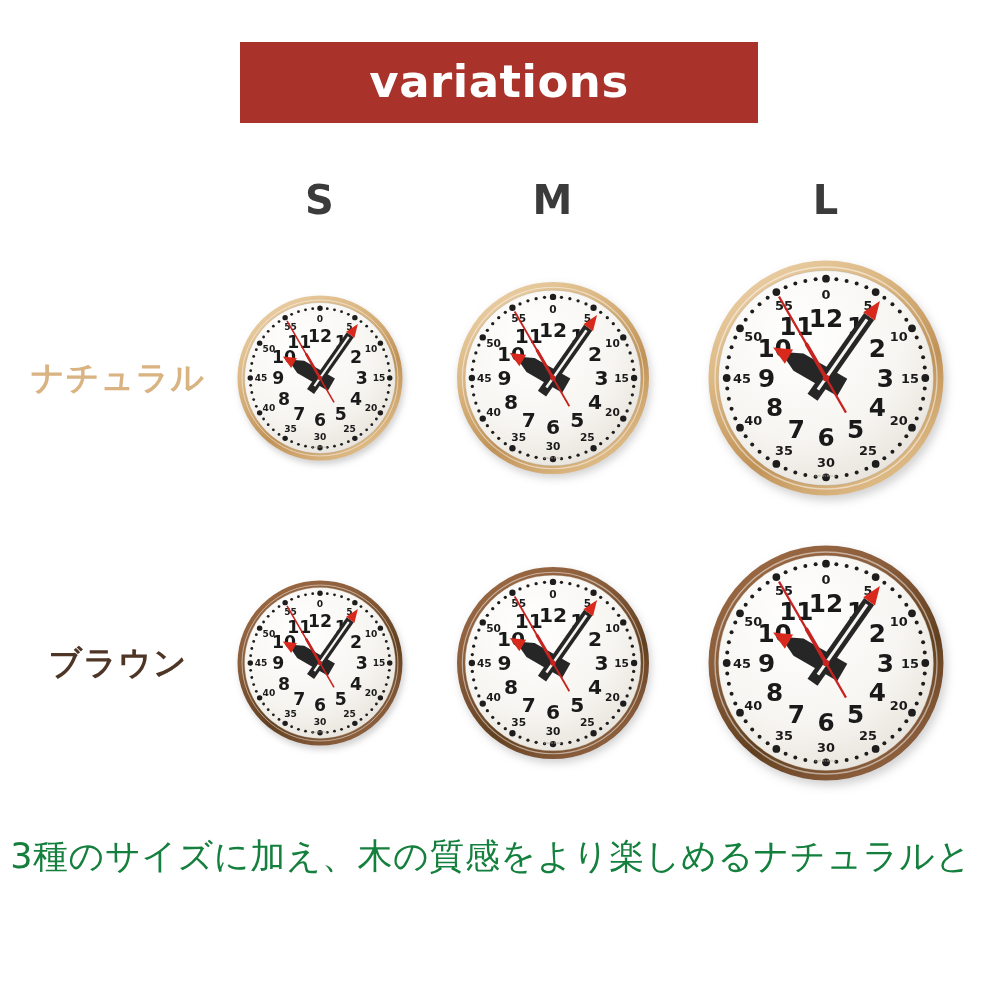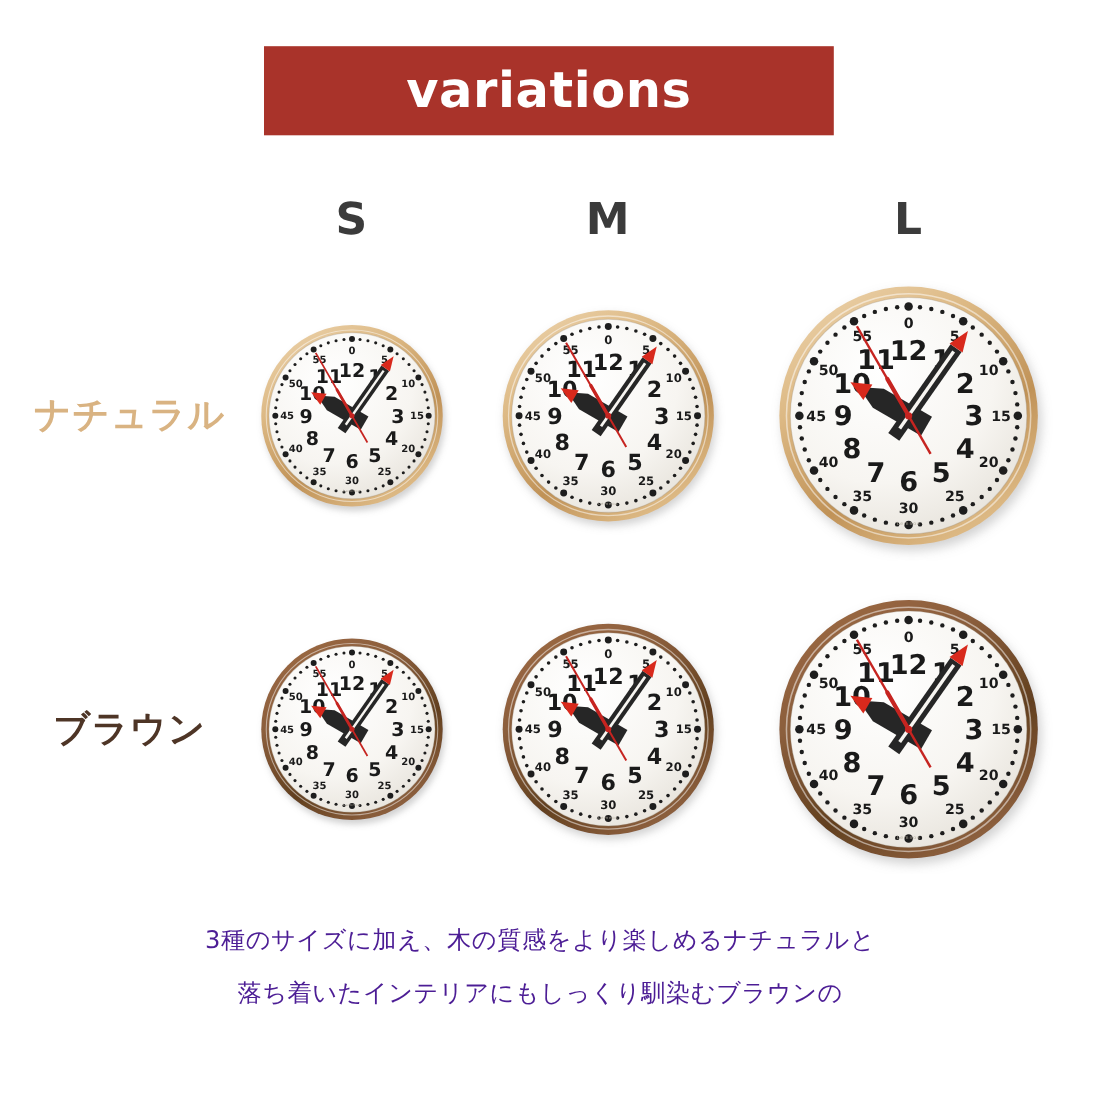--- a/index.html
+++ b/index.html
@@ -62,22 +62,22 @@
     position:absolute;
     transform:translate(-50%,-50%);
   }
   .clock svg{display:block;}
 
   
   .caption{
     position:absolute;
     left:0;top:832px;width:982px;
     text-align:center;
-    color:#4c1d95;
-    font-size:22px;
+    color:#15803d;
+    font-size:35px;
     line-height:48px;
     font-family:"DejaVu Sans","Liberation Sans",sans-serif;
     letter-spacing:0.5px;
   }
   .caption div{white-space:nowrap;}
 </style>
 </head>
 <body>
 
 <div id="page">
@@ -907,16 +907,15 @@
           <g transform="rotate(330 131.5 131.5)">
             <line x1="131.5" y1="131.5" x2="131.5" y2="92.72" stroke="#c62420" stroke-width="3.76" stroke-linecap="round"></line>
           </g>
           <circle cx="131.5" cy="131.5" r="3.29" fill="#c62420"></circle>
         </svg>
       </div>
     </div>
 
   <div class="caption">
     <div>3種のサイズに加え、木の質感をより楽しめるナチュラルと</div>
-    <div>落ち着いたインテリアにもしっくり馴染むブラウンの</div>
   </div>
 
 </div>
 
 </body></html>

